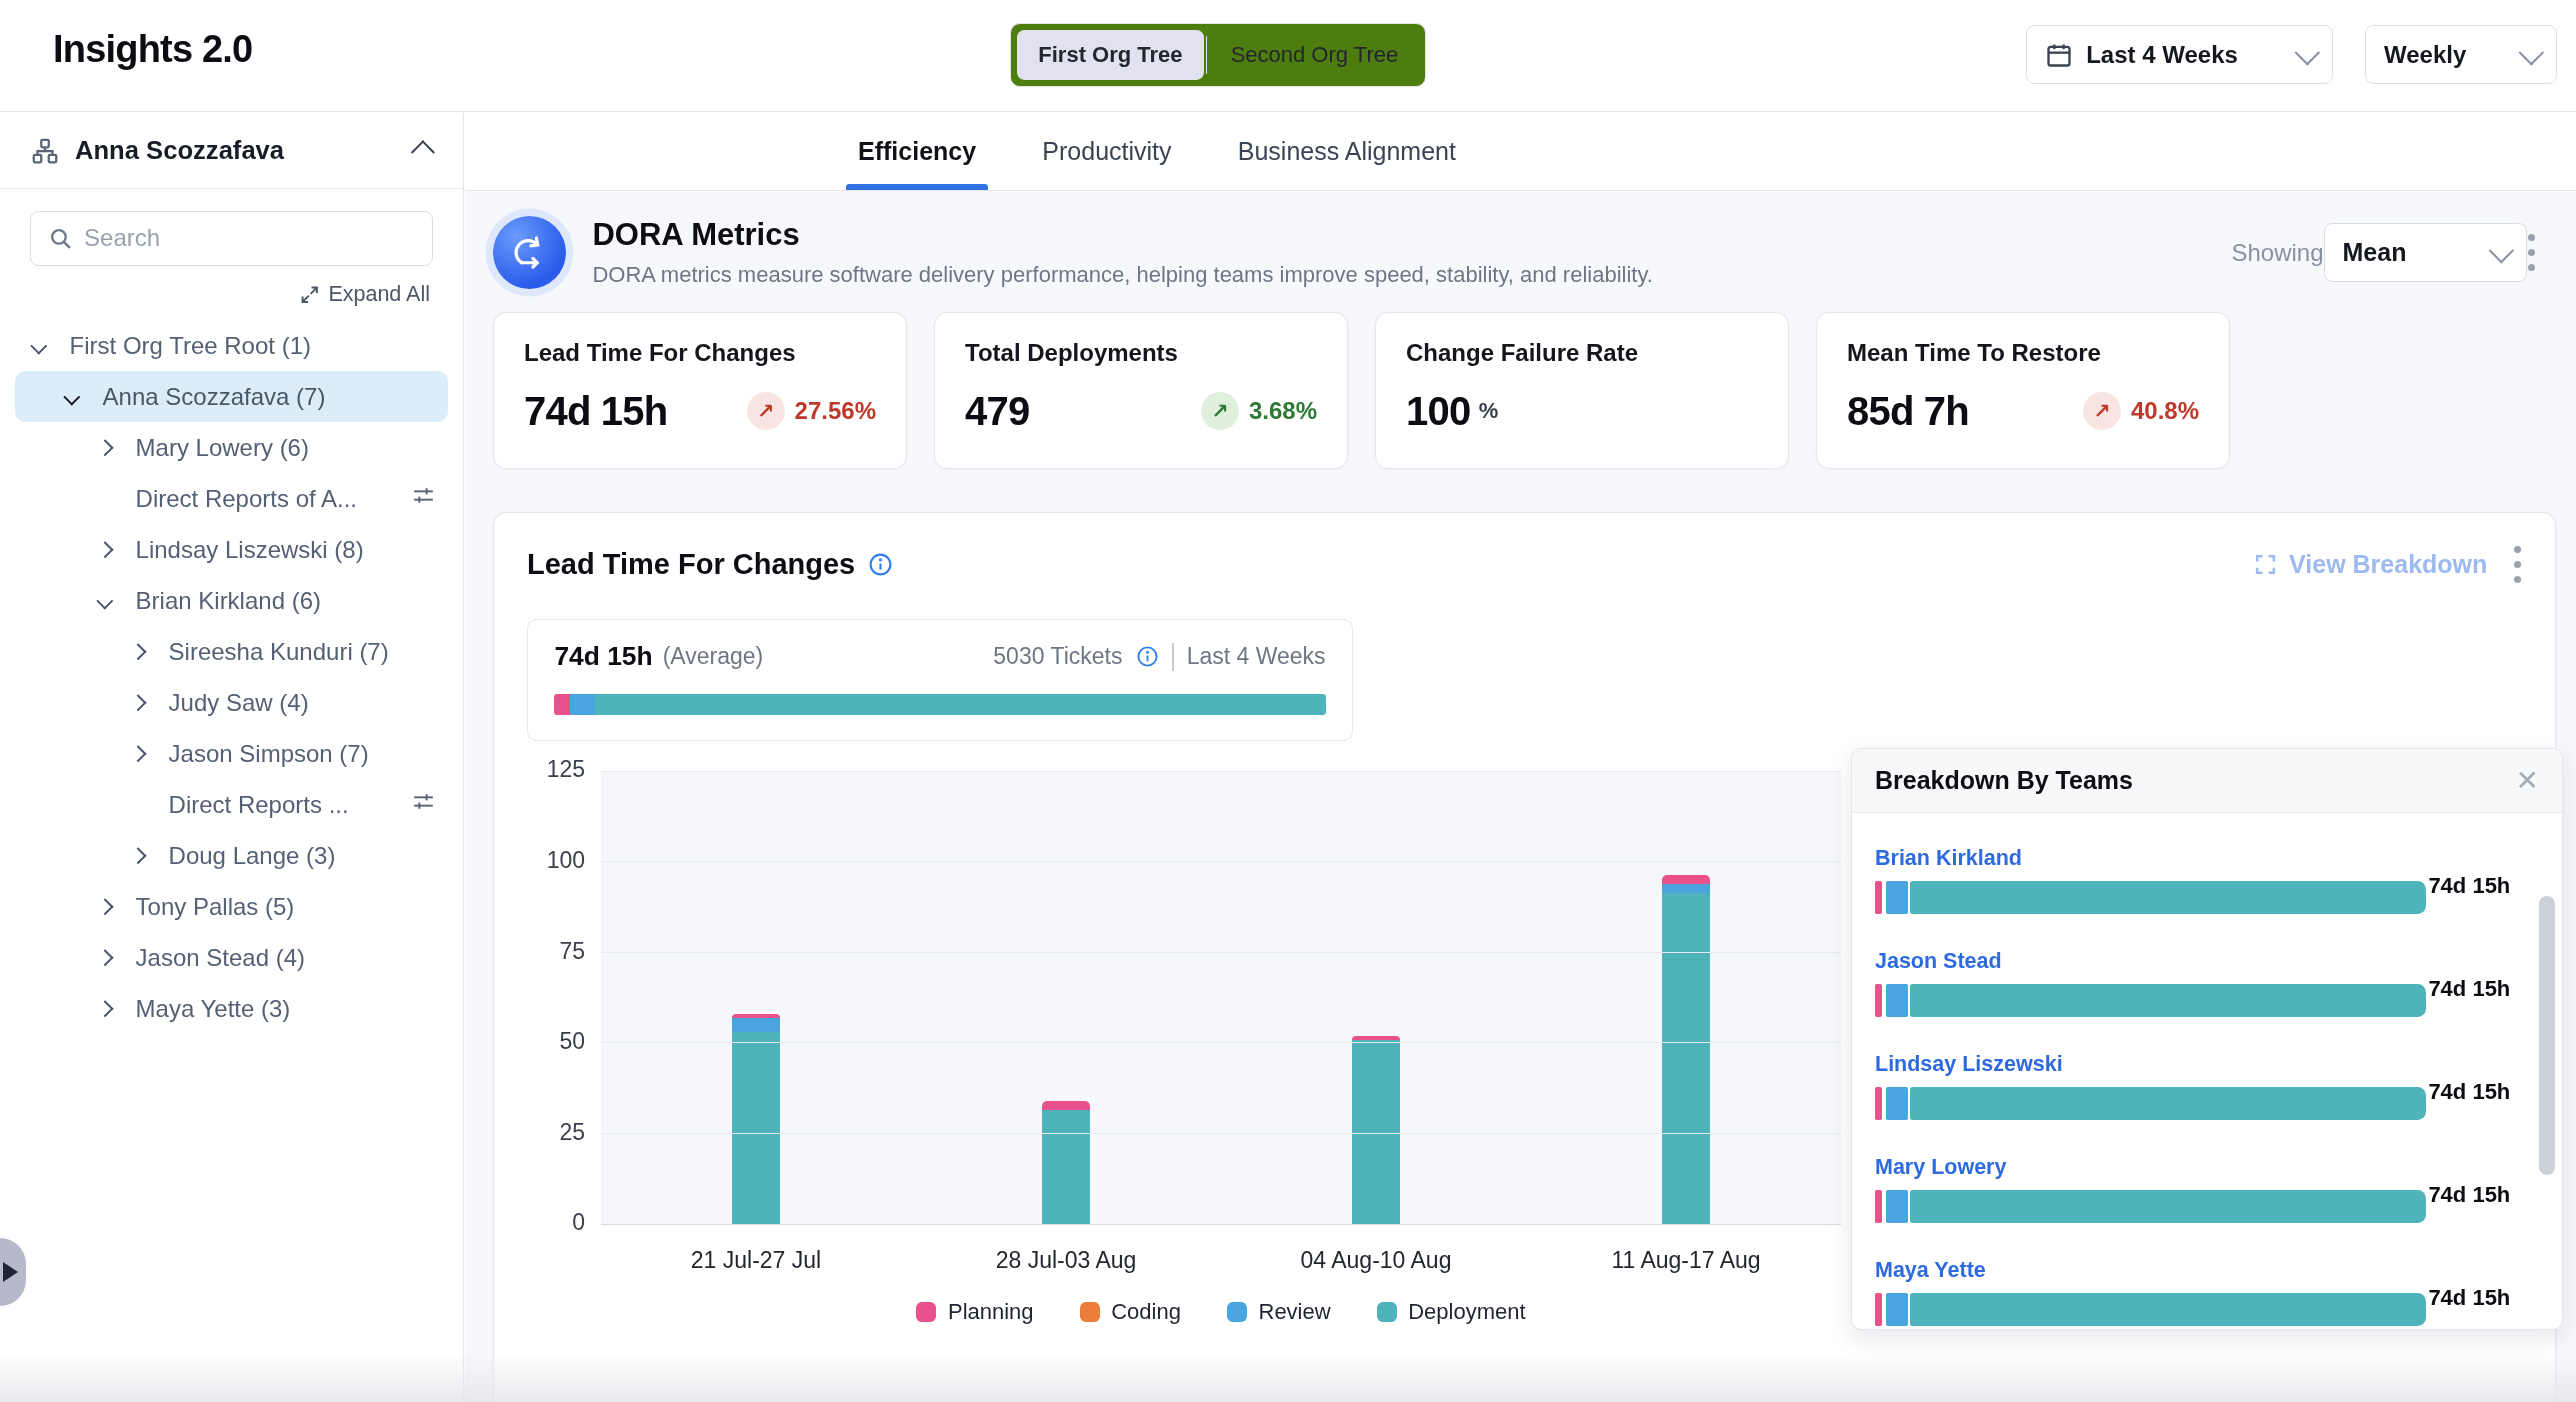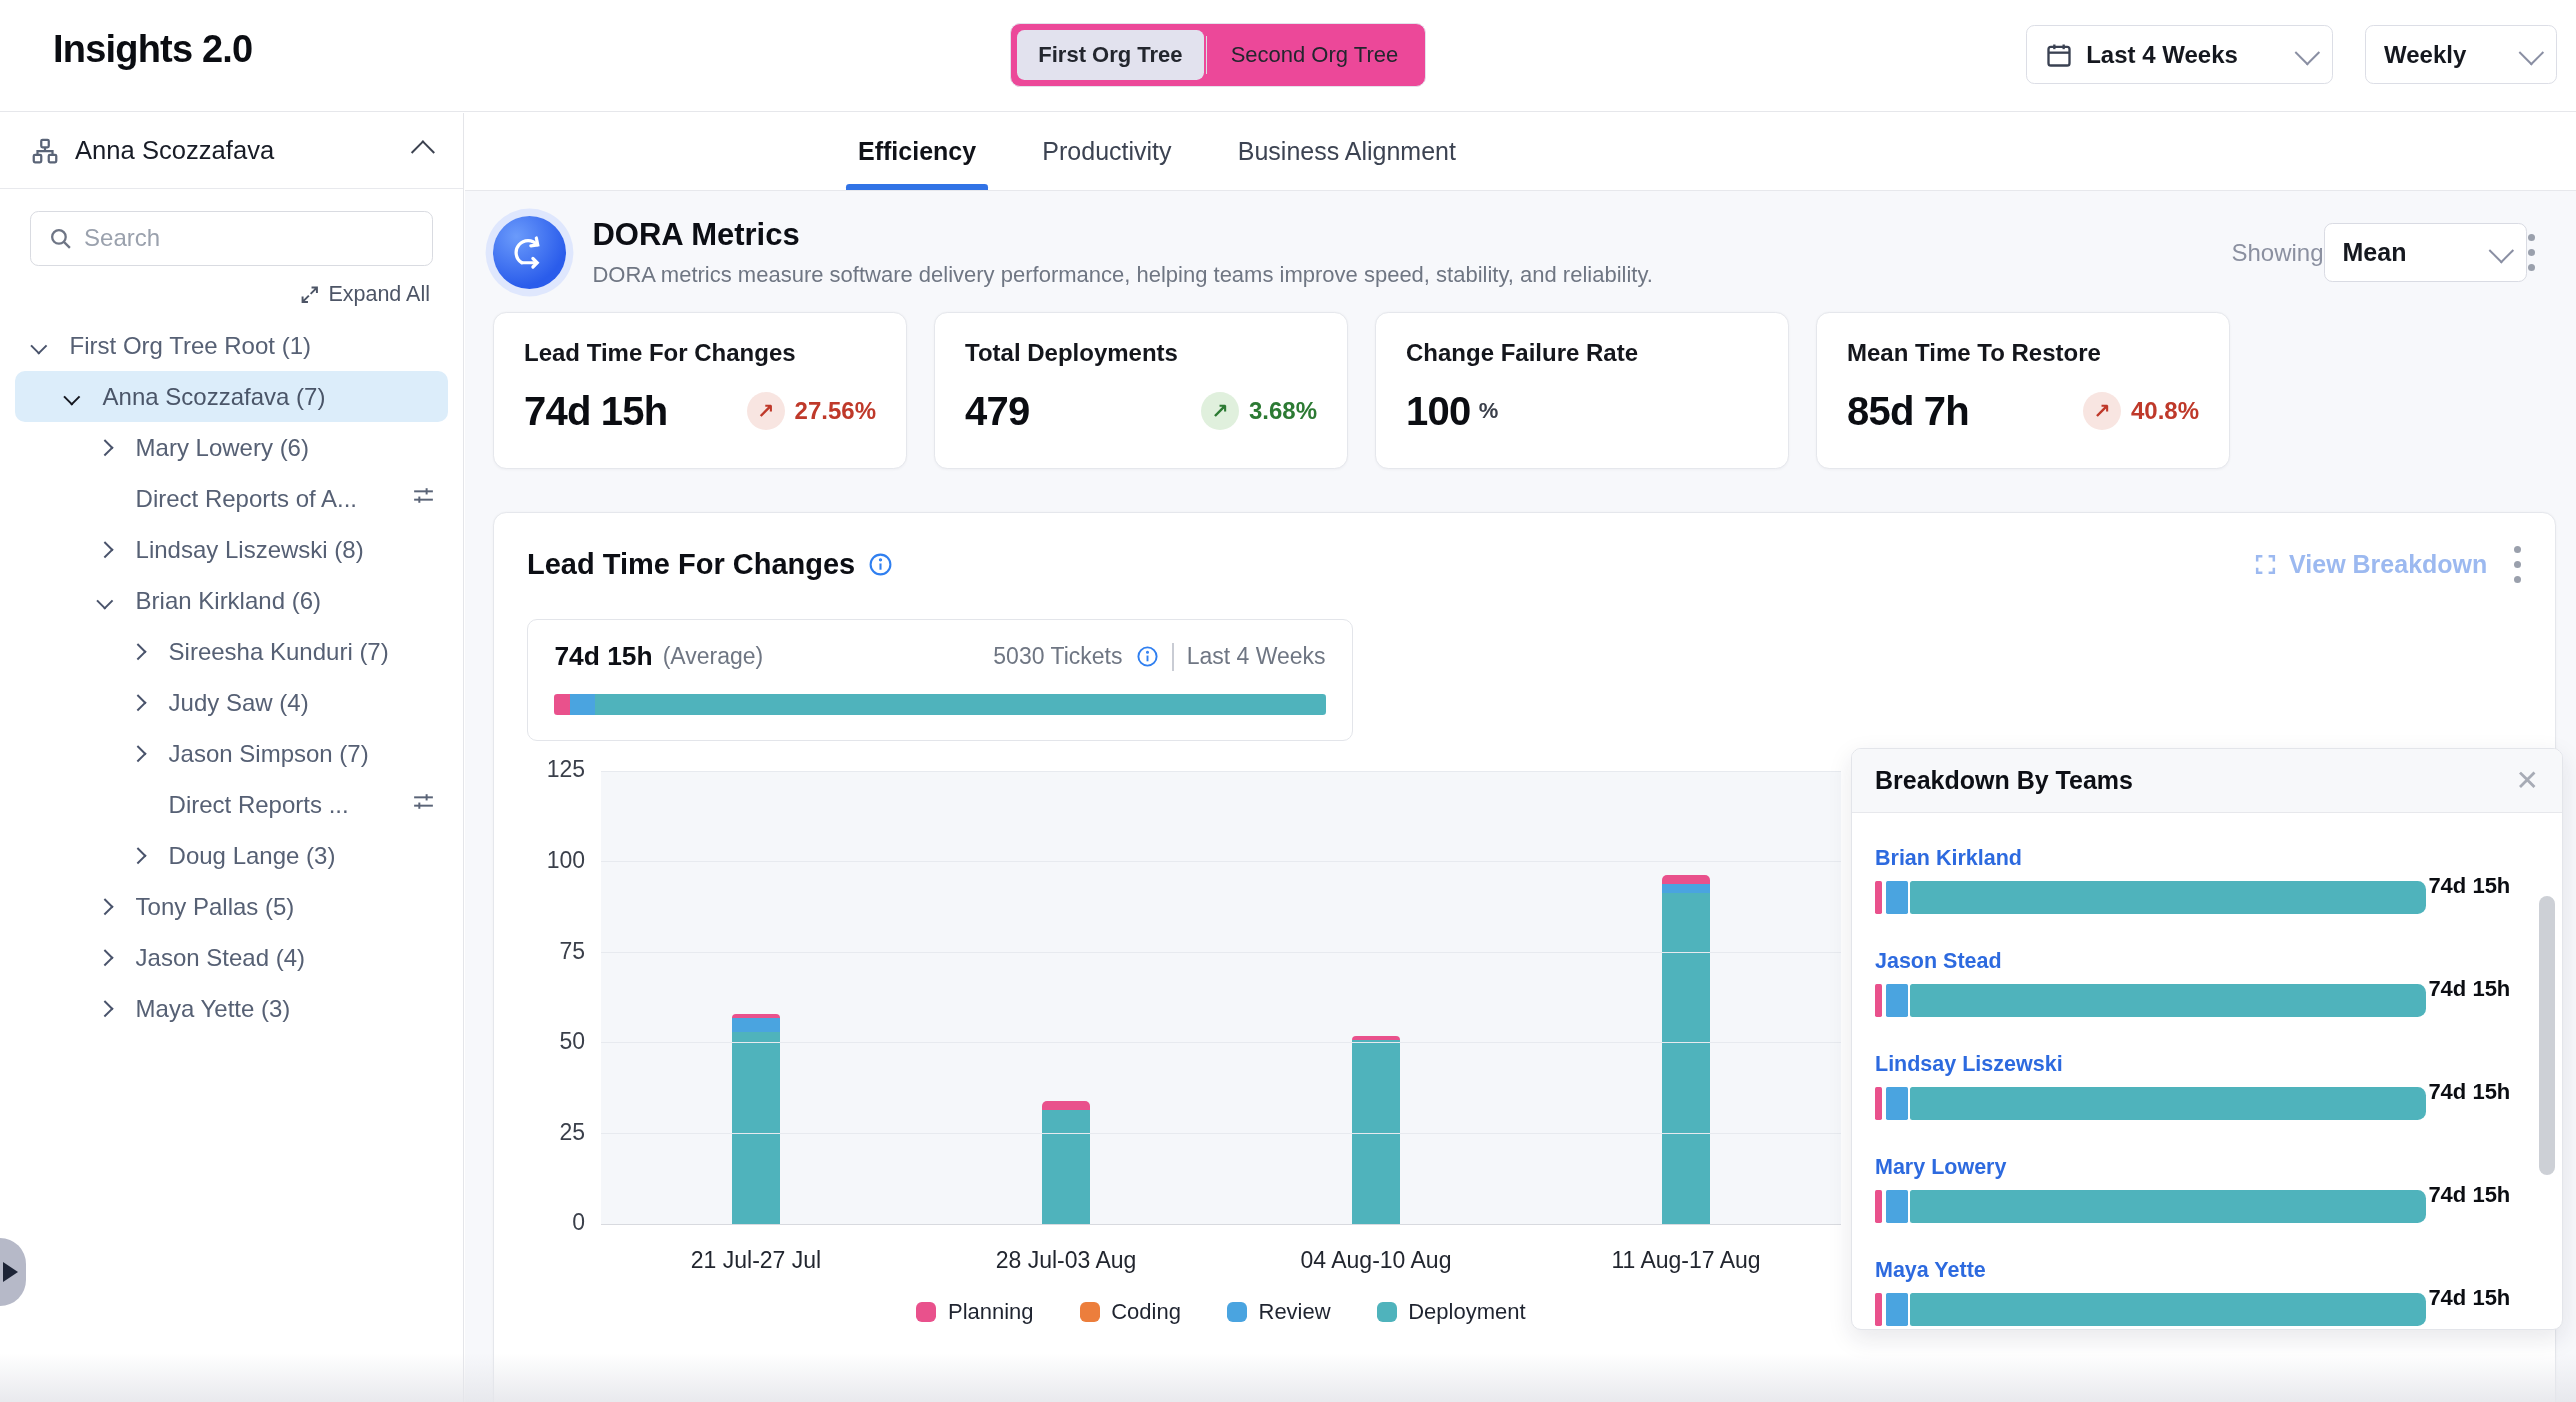--- a/index.html
+++ b/index.html
@@ -3,34 +3,34 @@
 <meta charset="utf-8">
 <style>
   * { margin:0; padding:0; box-sizing:border-box; }
   html,body { width:2576px; height:1403px; overflow:hidden; }
   body { font-family:"Liberation Sans","DejaVu Sans",sans-serif; background:#fff; color:#14171f; }
   #app { position:relative; width:2576px; height:1403px; background:#fff; overflow:hidden; }
 
   
   .header { position:absolute; top:0; left:0; right:0; height:112px; background:#fff; border-bottom:0.8px solid #e6e7eb; z-index:5; }
   .app-title { position:absolute; left:53px; top:28px; font-size:38px; font-weight:800; letter-spacing:-0.8px; color:#0b0d12; }
-  .org-toggle { position:absolute; left:1010px; top:23px; height:64px; display:flex; align-items:center; background:#ec4899; border:1.7px solid #e3e3ec; border-radius:10px; padding:5.8px; }
+  .org-toggle { position:absolute; left:1010px; top:23px; height:64px; display:flex; align-items:center; background:#4d7c0f; border:1.7px solid #e3e3ec; border-radius:10px; padding:5.8px; }
   .org-toggle .opt { font-size:22px; color:#23262e; padding:0 21.5px; height:50px; display:flex; align-items:center; border-radius:7.4px; cursor:pointer; white-space:nowrap; }
   .org-toggle .opt.active { background:#e2e2ee; font-weight:700; }
   .org-toggle .divider { width:1.7px; height:38px; background:#dcdce4; margin:0 1.7px; }
   .select-box { position:absolute; top:25px; height:59px; background:#fff; border:1.7px solid #dcdee6; border-radius:8.3px; display:flex; align-items:center; padding:0 18px; gap:13.2px; cursor:pointer; }
   .select-box .txt { font-size:24px; font-weight:600; color:#15181f; white-space:nowrap; }
   .chev-down { width:18px; height:18px; border-right:2.5px solid #8a8fa3; border-bottom:2.5px solid #8a8fa3; transform:rotate(45deg) translateY(-3.3px); flex:0 0 auto; }
   #range-select { left:2026px; width:307px; }
   #gran-select  { left:2365px; width:192px; justify-content:space-between; }
 
   
   .sidebar { position:absolute; top:113px; left:0; width:464px; bottom:0; background:#fff; border-right:0.8px solid #e4e5e9; z-index:4; }
   .sb-head { height:76px; display:flex; align-items:center; padding:0 30px; border-bottom:0.8px solid #e8e9ed; gap:15px; }
-  .sb-name { font-size:25.6px; font-weight:400; color:#181c26; flex:1; }
+  .sb-name { font-size:25.6px; font-weight:700; color:#181c26; flex:1; }
   .chev-up { width:16.5px; height:16.5px; border-right:2.5px solid #3c4250; border-bottom:2.5px solid #3c4250; transform:rotate(-135deg) translateY(-3.3px); cursor:pointer; }
   .search-wrap { margin:21.5px 30px 0 30px; height:55px; border:1.7px solid #d9dbe1; border-radius:8.3px; display:flex; align-items:center; padding:0 16.5px; gap:11.6px; background:#fff; }
   .search-wrap input { border:none; outline:none; font-size:24px; color:#333; width:100%; font-family:inherit; background:transparent; }
   .search-wrap input::placeholder { color:#9aa1ad; }
   .expand-row { display:flex; justify-content:flex-end; padding:16.5px 33px 5px 0; }
   .expand-link { font-size:21.5px; color:#4d5566; display:flex; align-items:center; gap:8.3px; cursor:pointer; }
   .tree { padding:8.3px 15px 0 15px; }
   .tree-row { position:relative; height:51px; display:flex; align-items:center; font-size:24px; color:#566074; border-radius:10px; cursor:pointer; }
   .tree-row.selected { background:#dcedfa; color:#4a5568; }
   .tree-row .chev { width:11.6px; height:11.6px; border-right:2.9px solid #49536b; border-bottom:2.9px solid #49536b; flex:0 0 auto; margin-right:25px; }

